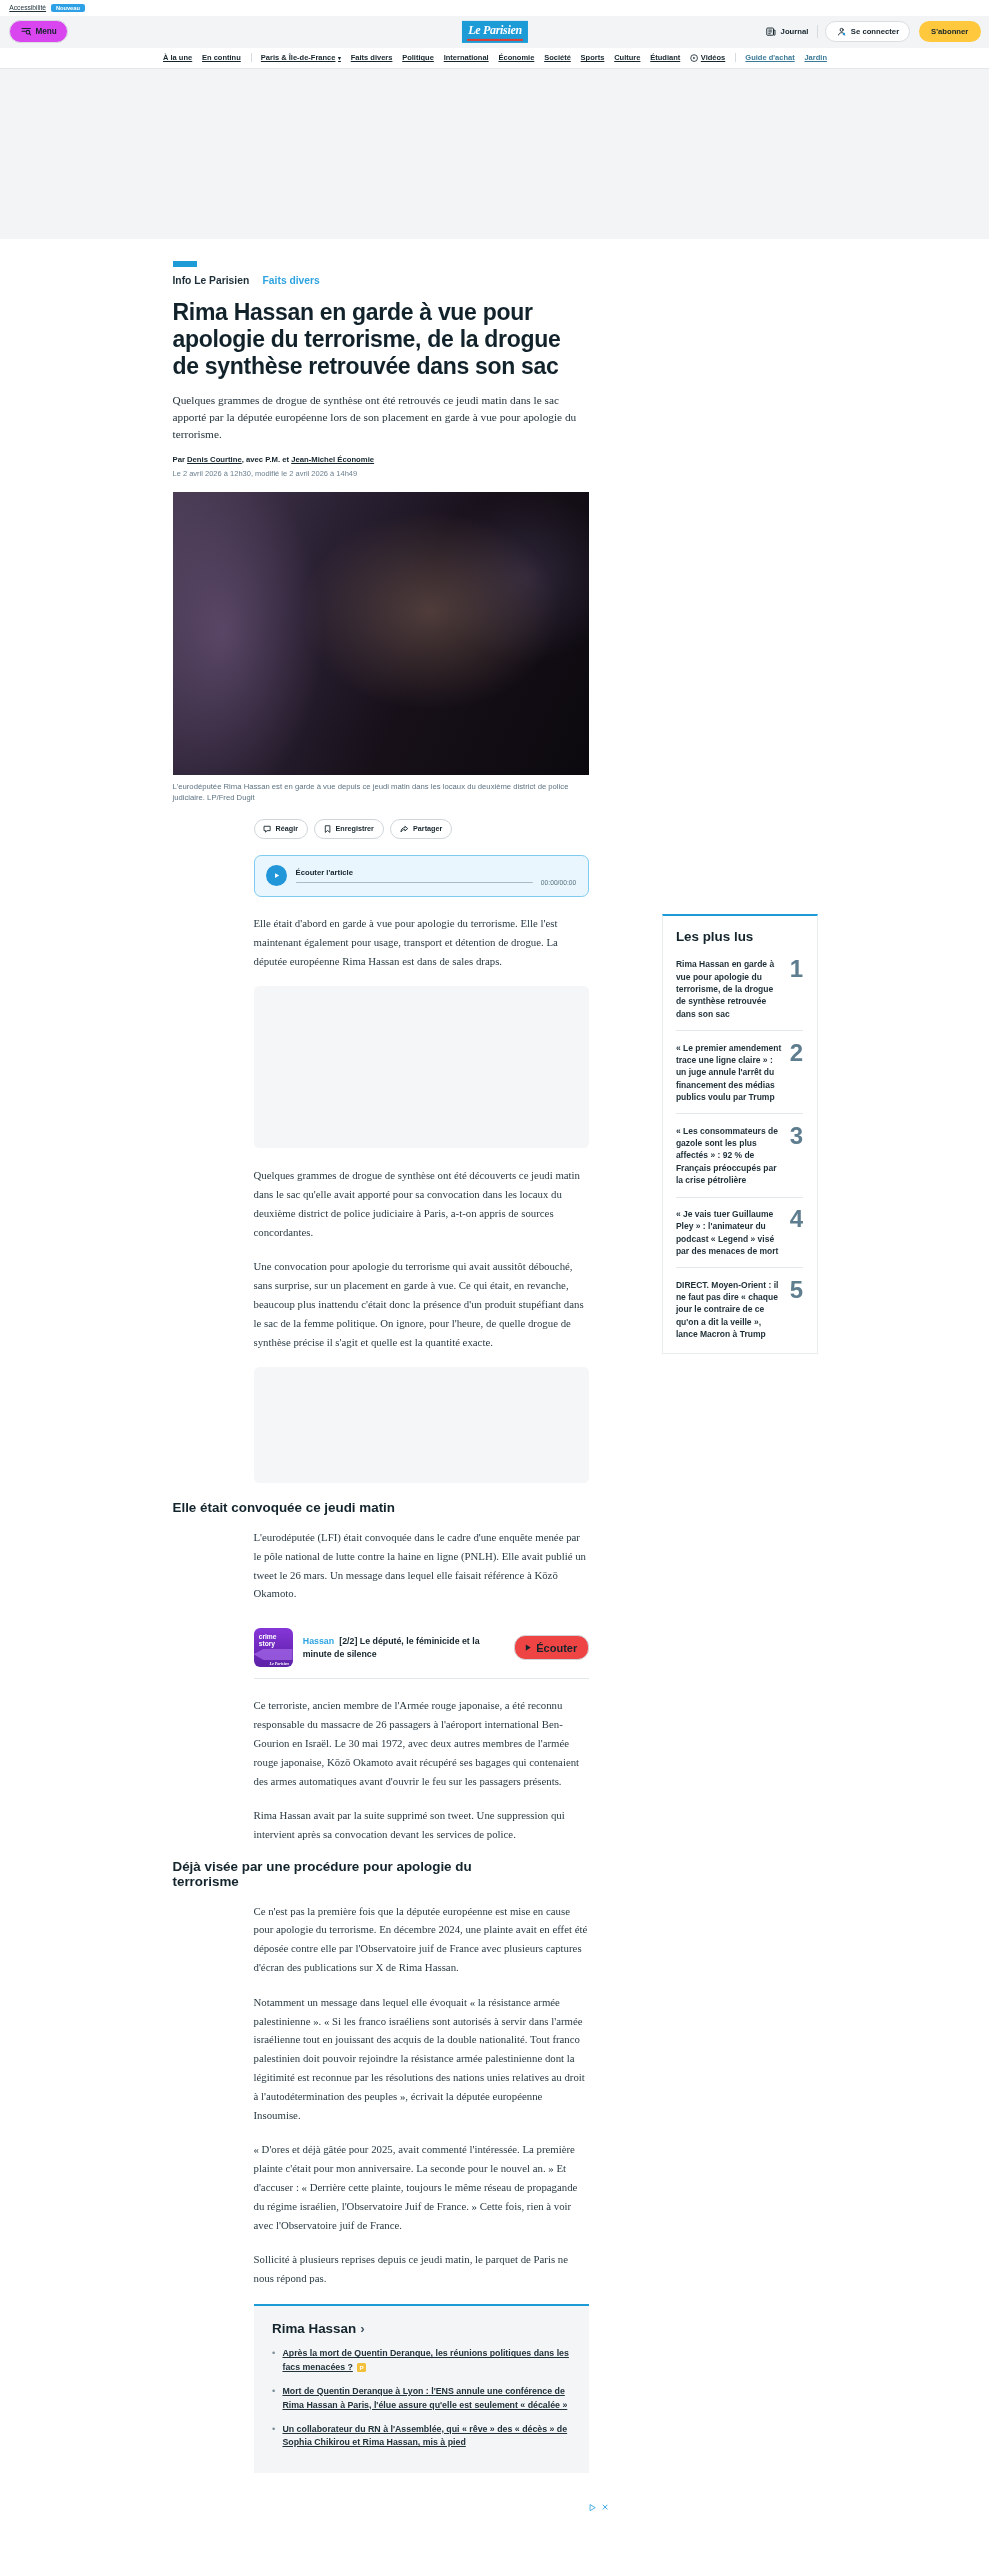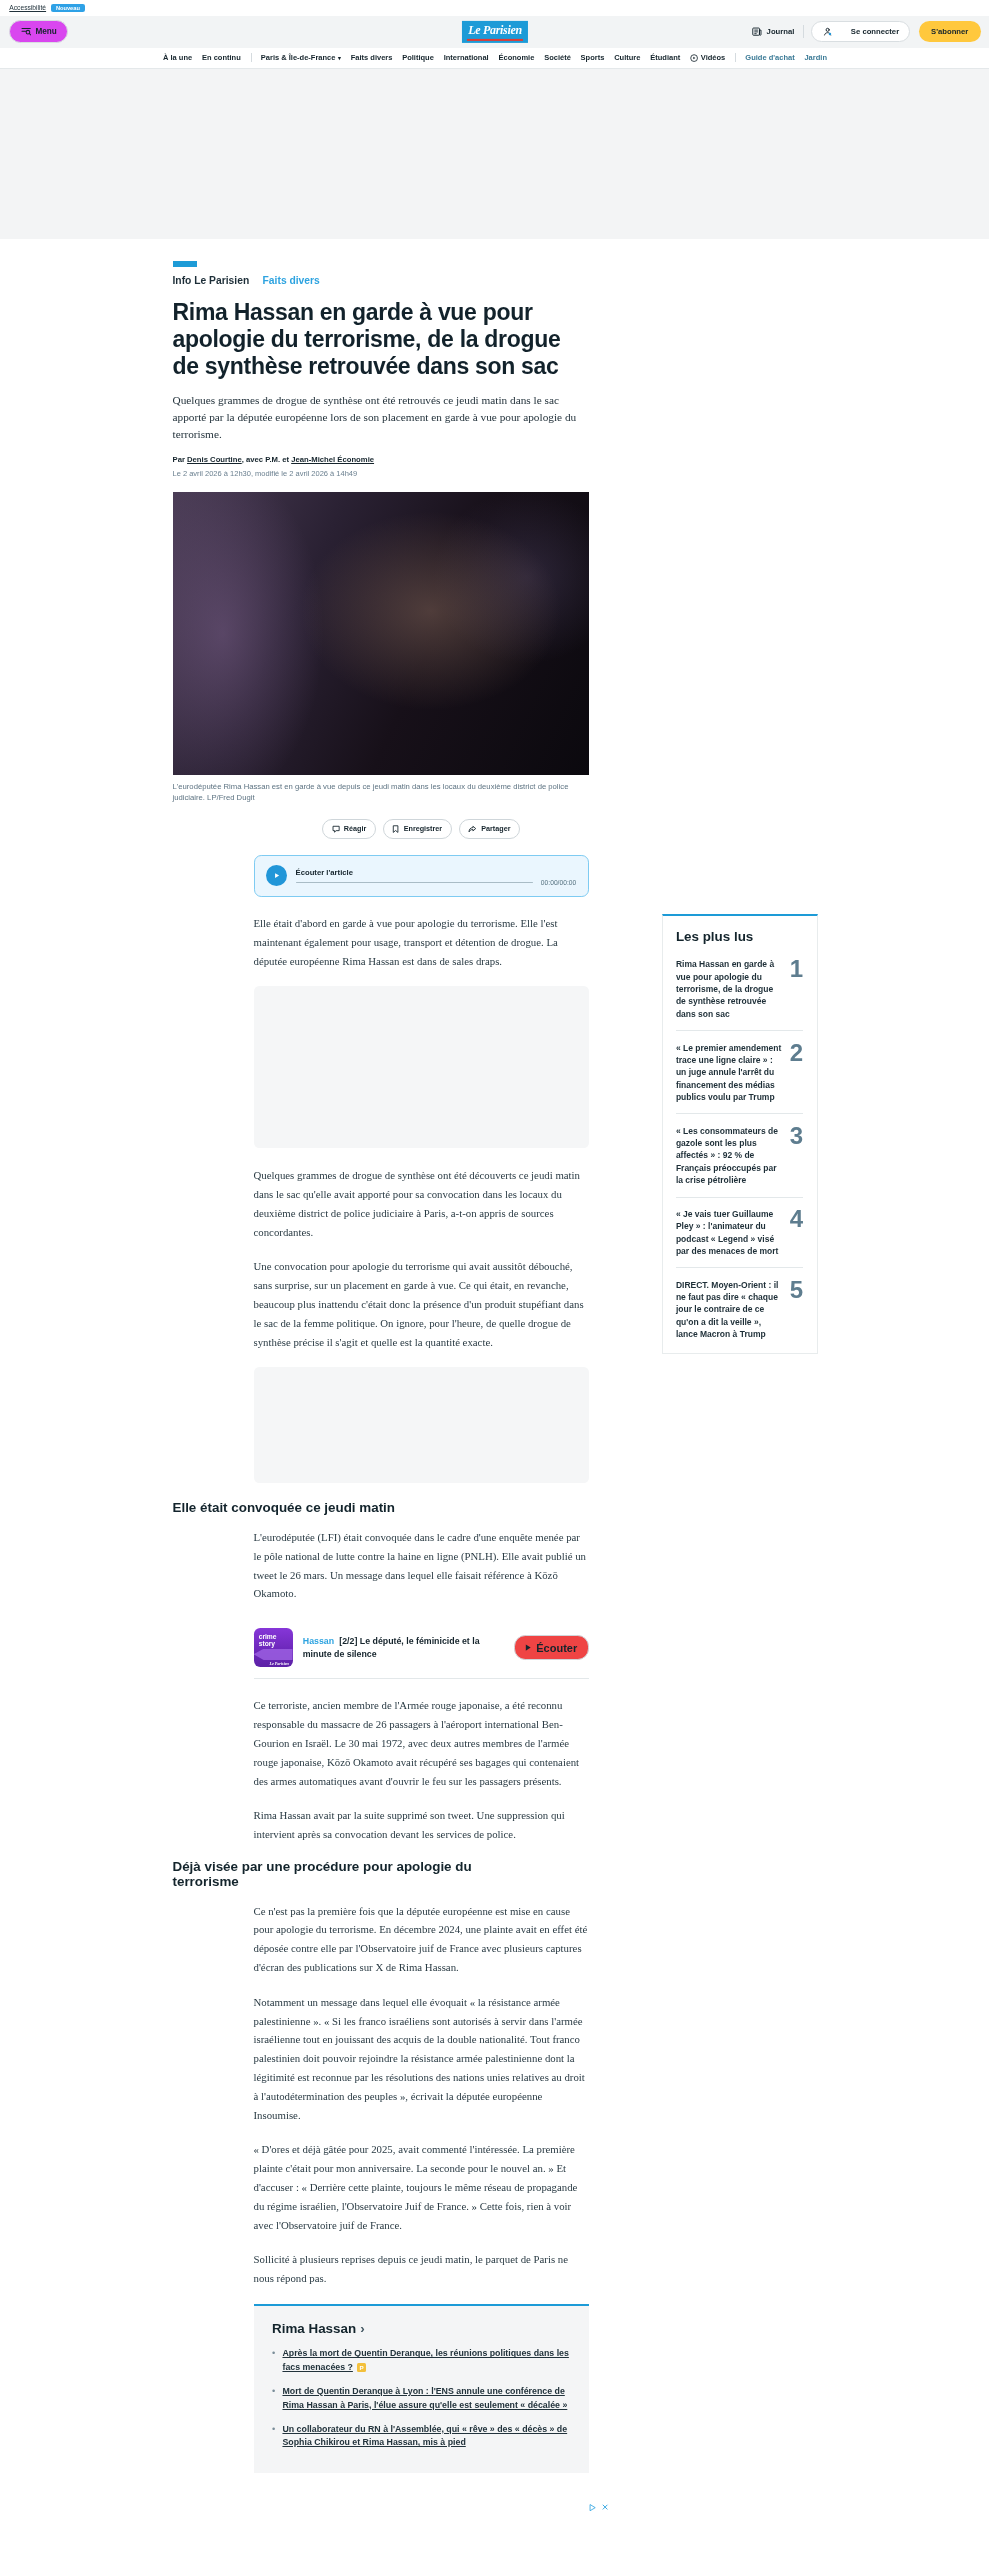--- a/index.html
+++ b/index.html
@@ -14,26 +14,26 @@
 
   
   .site-header { position:relative; height:32px; background:#f2f4f5; display:flex; align-items:center; padding:0 9.3px; }
   .menu-btn { display:flex; align-items:center; gap:4.6px; background:#d946ef; border:0.5px solid #d9dee1; border-radius:12.4px; padding:5.2px 10.3px; font-size:8.2px; font-weight:700; color:#15242c; cursor:pointer; }
   .logo { position:absolute; left:50%; top:50%; transform:translate(-50%,-50%); background:#1d9bd7; padding:2.6px 6.2px 4.6px; }
   .logo span { color:#fff; font-family:"Liberation Serif", serif; font-style:italic; font-weight:700; font-size:12px; letter-spacing:-0.3px; }
   .logo::after { content:""; position:absolute; left:5.2px; right:5.2px; bottom:2.1px; height:1.5px; background:#e23b32; }
   .header-right { margin-left:auto; display:flex; align-items:center; gap:8.2px; }
   .journal-link { display:flex; align-items:center; gap:4.1px; font-size:7.7px; font-weight:700; color:#15242c; }
   .hdr-sep { width:0.5px; height:13.4px; background:#d5dbdf; }
-  .login-btn { display:flex; align-items:center; gap:19px; background:#fff; border:0.5px solid #d9dee1; border-radius:12.4px; padding:5.2px 10.3px; font-size:7.7px; font-weight:700; color:#15242c; cursor:pointer; position:relative; }
+  .login-btn { display:flex; align-items:center; gap:5px; background:#fff; border:0.5px solid #d9dee1; border-radius:12.4px; padding:5.2px 10.3px; font-size:7.7px; font-weight:700; color:#15242c; cursor:pointer; position:relative; }
   .subscribe-btn { background:#ffc83d; border:none; border-radius:12.4px; padding:6.2px 12.4px; font-size:7.7px; font-weight:800; color:#15242c; cursor:pointer; }
 
   
   .main-nav { height:21.6px; background:#fff; border-bottom:0.5px solid #e4e8ea; display:flex; align-items:center; justify-content:center; gap:9.8px; font-size:7.5px; font-weight:700; color:#15242c; }
-  .main-nav a { display:flex; align-items:center; gap:2.6px; }
+  .main-nav a { display:flex; align-items:center; gap:2.6px;text-decoration:underline; }
   .nav-divider { width:0.5px; height:9.3px; background:#d5dbdf; }
   .nav-extra { color:#3b7a96; }
   .caret { font-size:5.7px; color:#15242c; }
 
   
   .leaderboard { height:170px; background:#f3f4f5; }
 
   
   .page { width:817px; margin:0 auto; }
   .content-row { display:flex; padding-top:21.6px; }
@@ -49,21 +49,21 @@
   .byline a { text-decoration:underline; }
   .date-line { font-size:7.5px; color:#6b8090; margin-bottom:13.4px; }
 
   .hero { width:416px; height:283px; background:
       radial-gradient(216px 165px at 62% 42%, rgba(124,96,84,.55), rgba(0,0,0,0) 60%),
       radial-gradient(155px 258px at 12% 50%, rgba(133,104,150,.45), rgba(0,0,0,0) 65%),
       radial-gradient(134px 124px at 85% 30%, rgba(70,60,90,.5), rgba(0,0,0,0) 70%),
       linear-gradient(115deg, #4a3c55 0%, #2a2133 32%, #171019 60%, #0b090e 100%); }
   .caption { font-size:7.7px; color:#5d7382; line-height:1.45; margin:6.2px 0 15.5px; max-width:415px; }
 
-  .indent { margin-left:81px; width:335px;justify-content:center; }
+  .indent { margin-left:81px; width:335px; }
 
   .actions-row { display:flex; gap:6.7px; margin-bottom:15.5px; }
   .pill-btn { display:flex; align-items:center; gap:4.1px; border:0.5px solid #cfd6da; background:#fff; border-radius:11.3px; padding:4.6px 8.8px; font-size:7.2px; font-weight:700; color:#15242c; cursor:pointer; }
 
   .audio-card { display:flex; align-items:center; gap:8.2px; background:#eaf6fe; border:0.8px solid #7ecbf2; border-radius:7.2px; padding:9.3px 11.3px; margin-bottom:17.5px; }
   .play-circle { width:21.6px; height:21.6px; border-radius:50%; background:#2196d8; display:flex; align-items:center; justify-content:center; flex:none; cursor:pointer; }
   .audio-mid { flex:1; }
   .audio-label { font-size:7.7px; font-weight:700; color:#15242c; margin-bottom:5.2px; }
   .audio-track { height:1px; background:#a9bcc6; border-radius:1px; }
   .audio-time { font-size:6.7px; color:#54707e; white-space:nowrap; align-self:flex-end; }

